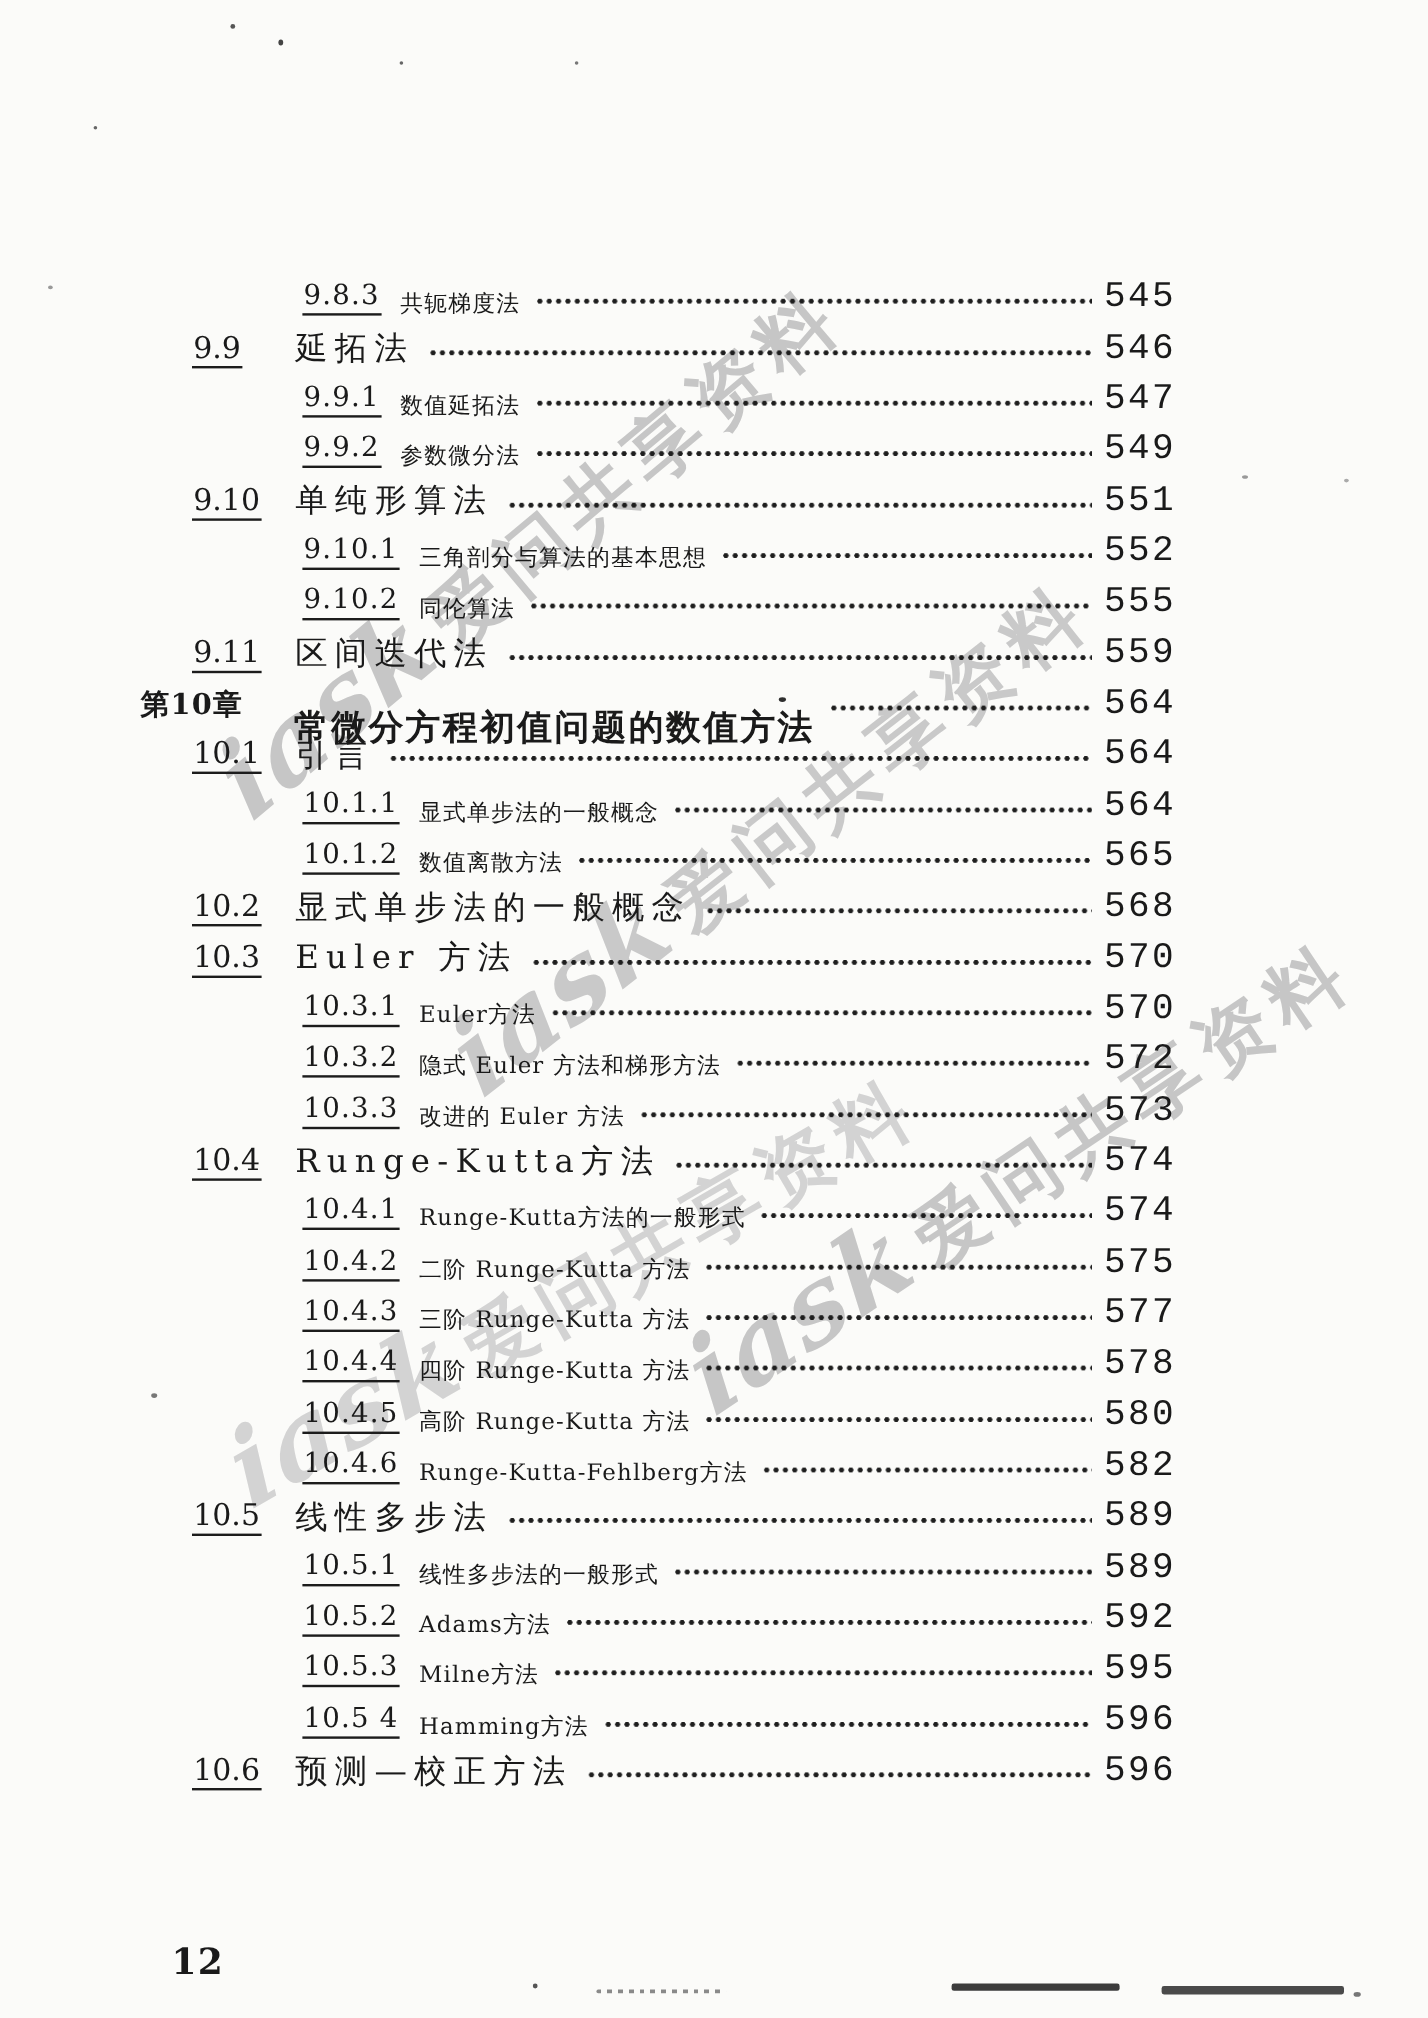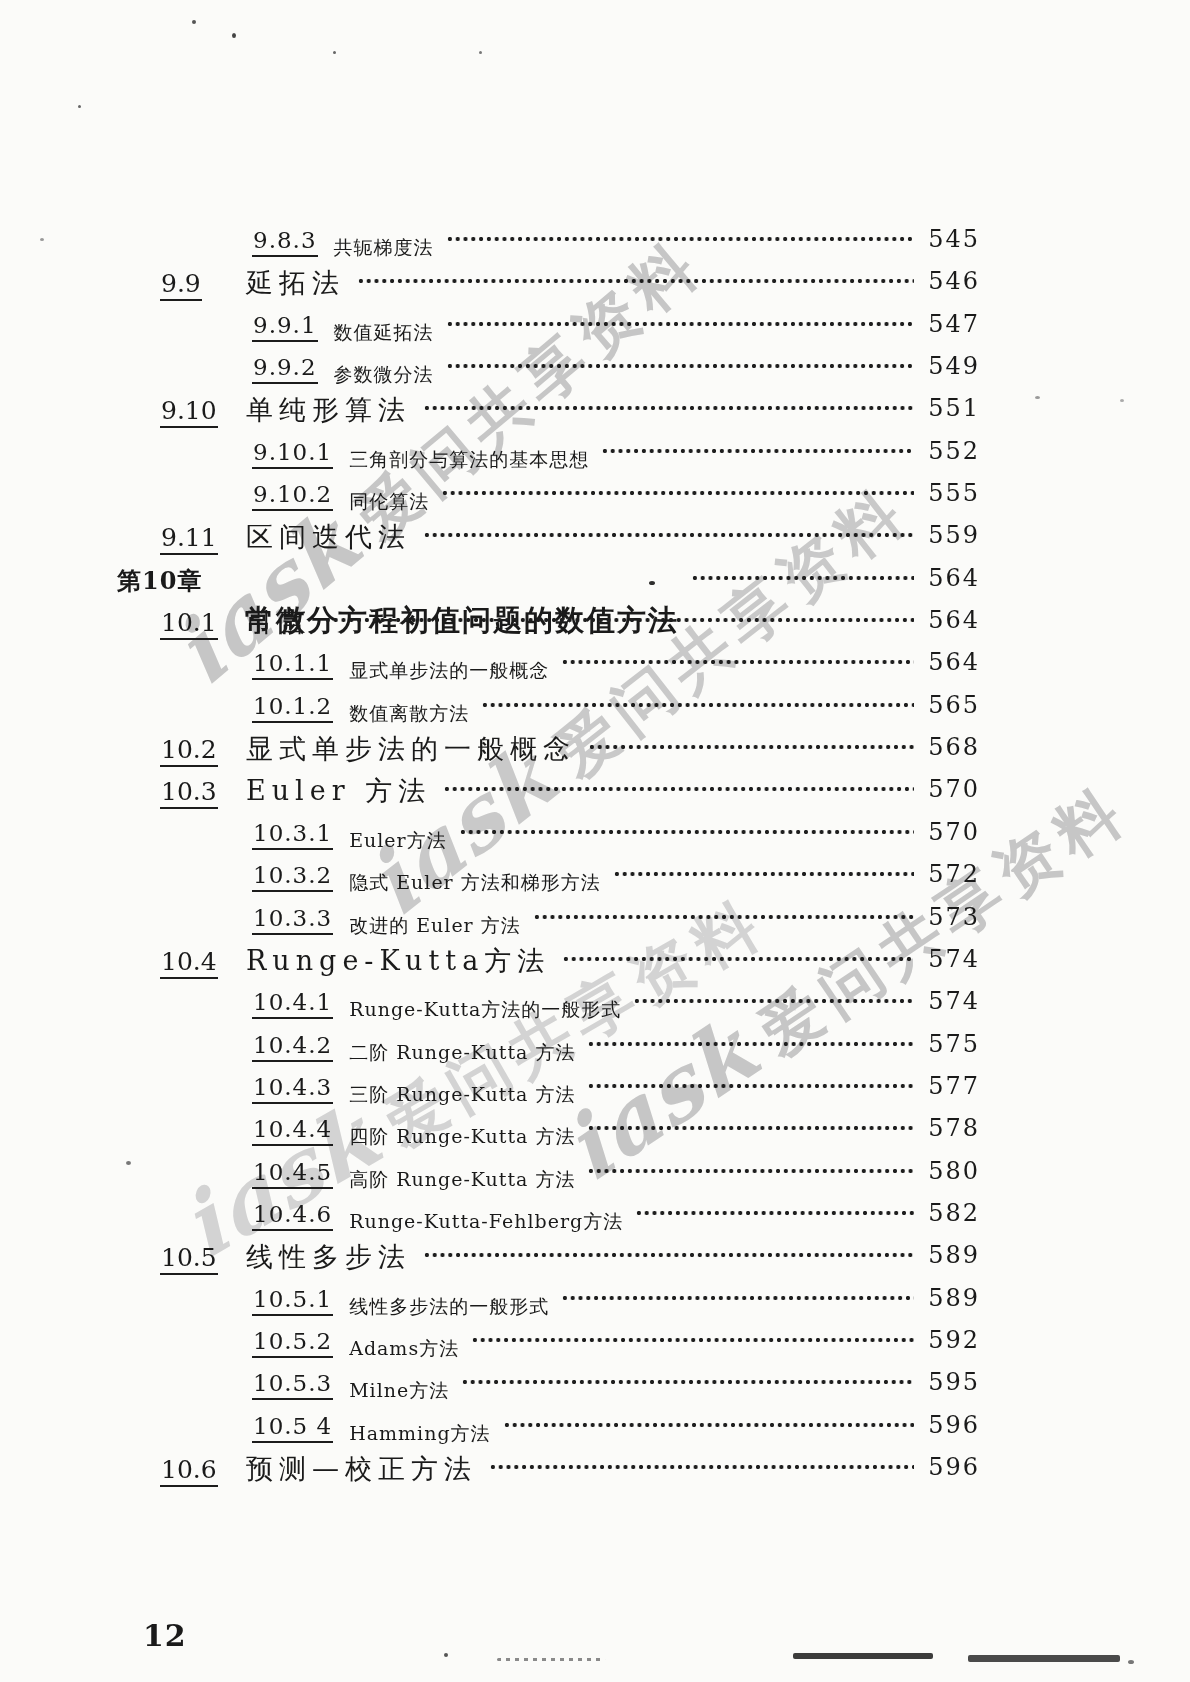--- a/index.html
+++ b/index.html
@@ -41,20 +41,21 @@
   .wm4{left:580px;top:1102px;transform:rotate(-34deg);color:#c6c6c6;}
 
   
   .toc{
     position:absolute;
     left:0;top:227px;
     width:1190px;
   }
   .row{
     display:flex;
+    align-items:center;
     height:42.35px;
     padding-right:210px; 
     white-space:nowrap;
   }
   .numbox{flex:0 0 auto;}
   .numline{
     display:inline-block;
     border-bottom:2.5px solid #1c1c1c;
     padding:0 1px 3px 1px;
     line-height:1;
@@ -76,23 +77,24 @@
     margin:6px 10px 0 12px;
     background-image:radial-gradient(circle, #1e1e1e 1.9px, rgba(0,0,0,0) 2.3px);
     background-size:7.8px 12px;
     background-repeat:repeat-x;
     background-position:left center;
     min-width:10px;
   }
   .pagenum{
     flex:0 0 56px;
     text-align:right;
-    font-size:24px;
+    font-size:30px;
     letter-spacing:2px;
     line-height:1;
+    font-family:Liberation Mono, monospace;
   }
 
   
   .folio{
     position:absolute;
     left:143px;top:1618px;
     font-size:30px;
     font-weight:600;
     letter-spacing:1px;
   }

